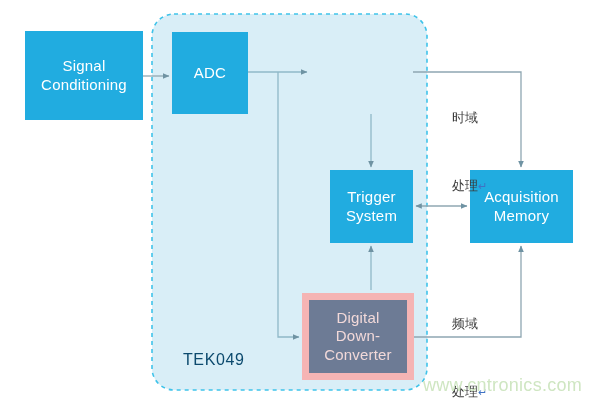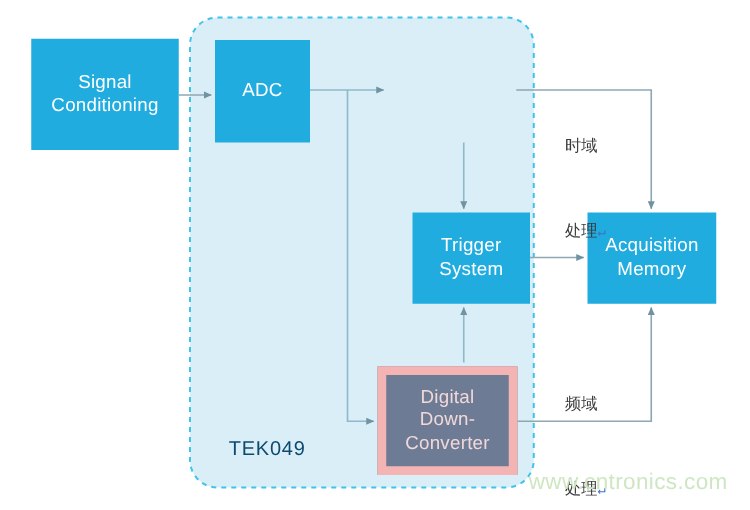--- a/index.html
+++ b/index.html
@@ -44,21 +44,21 @@
     border: 7px solid #f5b4b4;
     font-size: 15px;
     justify-content: center;
   }
   .node-label {
     white-space: pre-line;
     display: block;
   }
   .cjk-label {
     position: absolute;
-    font-family: Liberation Mono, monospace;
+    font-family: Liberation Serif, serif;
     font-size: 13px;
     color: #3b3b3b;
     line-height: 1.75;
     white-space: pre-line;
     z-index: 5;
   }
   .pilcrow {
     color: #3f72c4;
     font-size: 11px;
     vertical-align: baseline;
@@ -116,21 +116,21 @@
   <div class="node node-cyan" style="left:25px; top:31px; width:118px; height:89px;">
     <span class="node-label">Signal
 Conditioning</span>
   </div>
 
   <div class="node node-cyan" style="left:172px; top:32px; width:76px; height:82px;">
     <span class="node-label">ADC</span>
   </div>
 
 
-  <div class="node node-cyan" style="left:330px; top:170px; width:94px; height:73px;">
+  <div class="node node-cyan" style="left:330px; top:170px; width:83px; height:73px;">
     <span class="node-label">Trigger
 System</span>
   </div>
 
   <div class="node node-cyan" style="left:470px; top:170px; width:103px; height:73px;">
     <span class="node-label">Acquisition
 Memory</span>
   </div>
 
   <div class="node node-ddc" style="left:302px; top:293px; width:112px; height:87px;">

